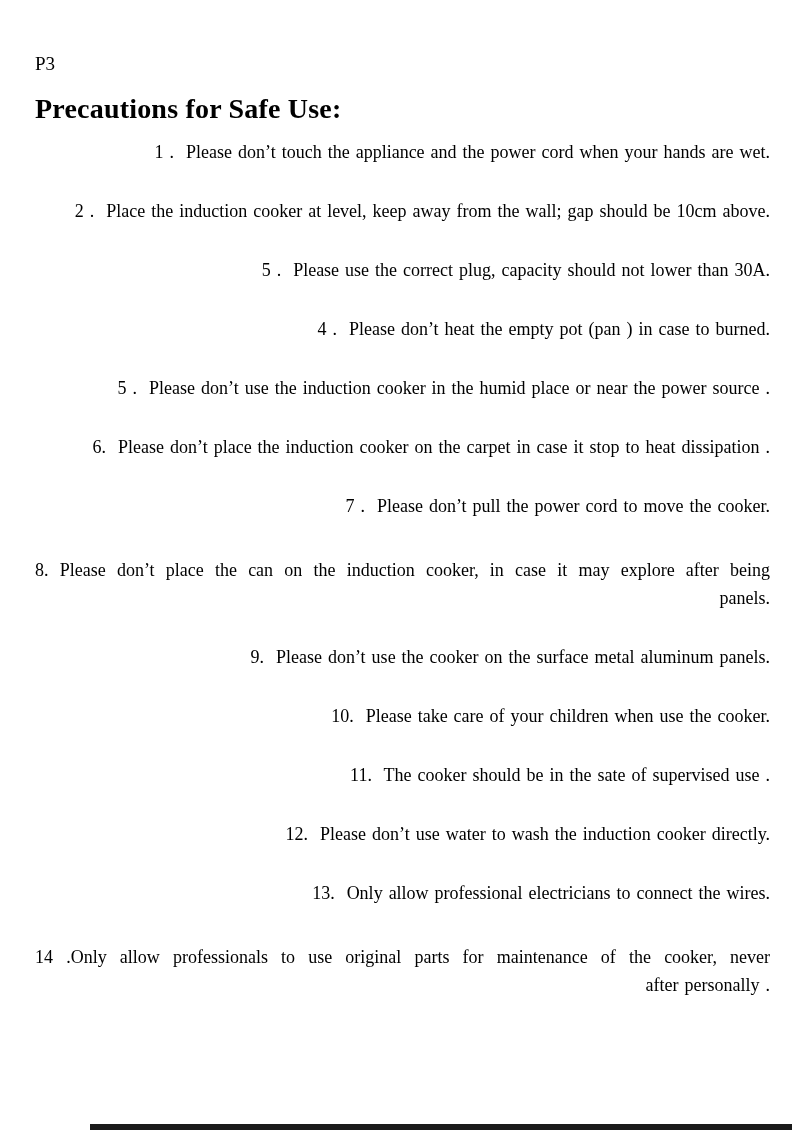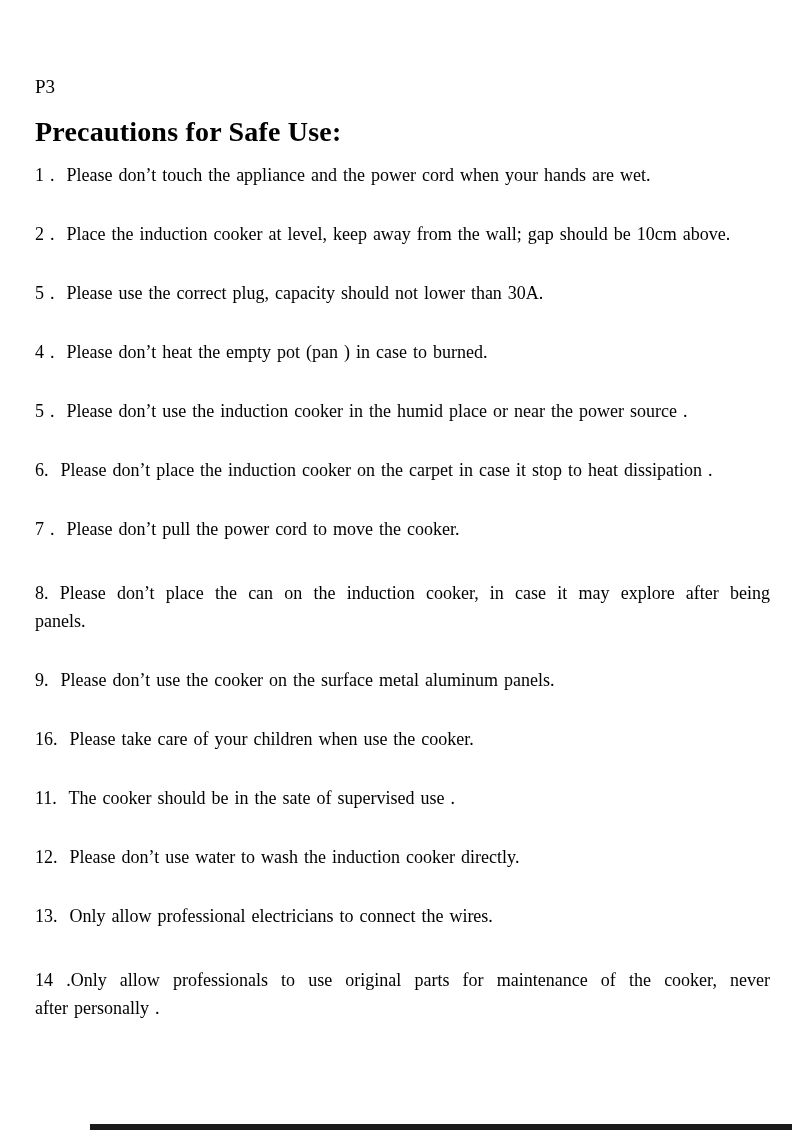--- a/index.html
+++ b/index.html
@@ -10,21 +10,20 @@
   body {
     width: 800px;
     height: 1130px;
     position: relative;
     overflow: hidden;
     font-family: "Liberation Serif", "DejaVu Serif", serif;
     color: #000000;
   }
   .page {
     padding: 53px 30px 0 35px;
-    margin-top: 23px;
   }
   .page-label {
     font-size: 19px;
     line-height: 22px;
     margin: 0 0 17px 0;
   }
   .heading {
     font-size: 28px;
     line-height: 34px;
     font-weight: 700;
@@ -38,20 +37,21 @@
     font-size: 18px;
     line-height: 28px;
     margin: 0 0 31px 0;
     word-spacing: 1.5px;
   }
   .item.sp {
     margin-top: 36px; 
   }
   .line {
     white-space: pre-wrap;
+    text-align: right;
   }
   .line.fill {
     white-space: normal;
     text-align: justify;
     text-align-last: justify;
   }
   .bottom-edge {
     position: absolute;
     left: 90px;
     top: 1124px;
@@ -89,21 +89,21 @@
         <div class="line">7 .  Please don’t pull the power cord to move the cooker.</div>
       </div>
       <div class="item sp">
         <div class="line fill">8.  Please don’t place the can on the induction cooker, in case it may explore after being</div>
         <div class="line">panels.</div>
       </div>
       <div class="item">
         <div class="line">9.  Please don’t use the cooker on the surface metal aluminum panels.</div>
       </div>
       <div class="item">
-        <div class="line">16.  Please take care of your children when use the cooker.</div>
+        <div class="line">10.  Please take care of your children when use the cooker.</div>
       </div>
       <div class="item">
         <div class="line">11.  The cooker should be in the sate of supervised use .</div>
       </div>
       <div class="item">
         <div class="line">12.  Please don’t use water to wash the induction cooker directly.</div>
       </div>
       <div class="item">
         <div class="line">13.  Only allow professional electricians to connect the wires.</div>
       </div>

